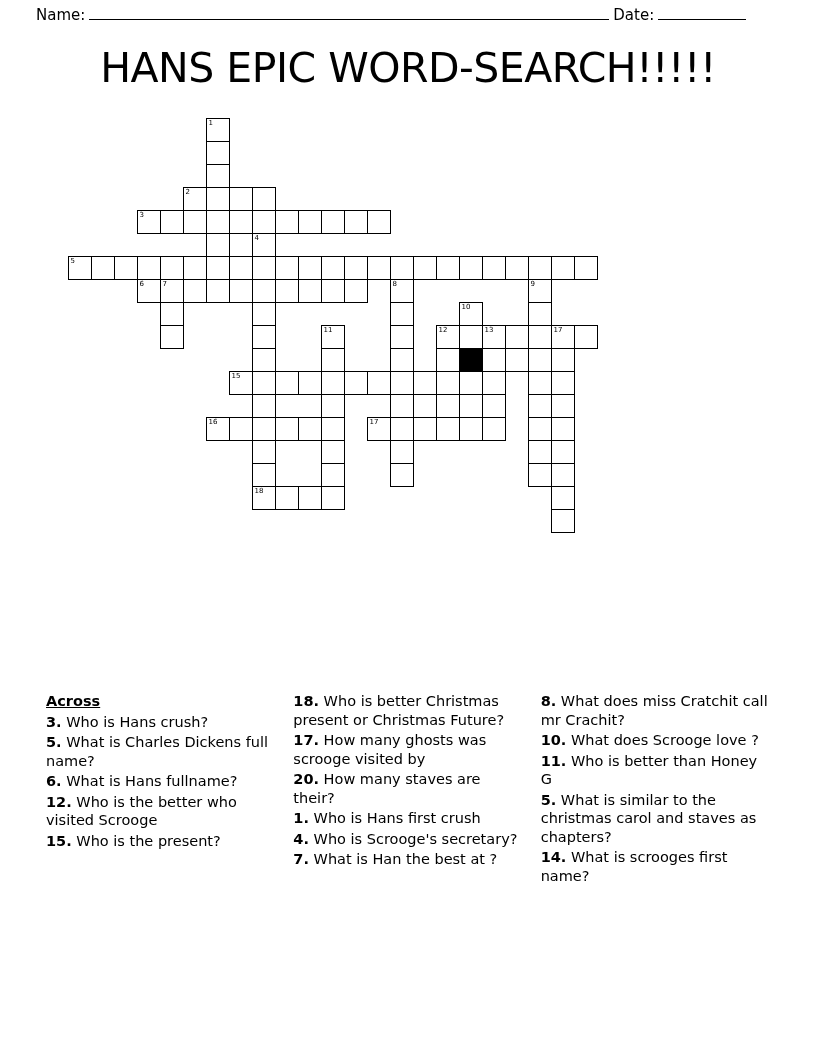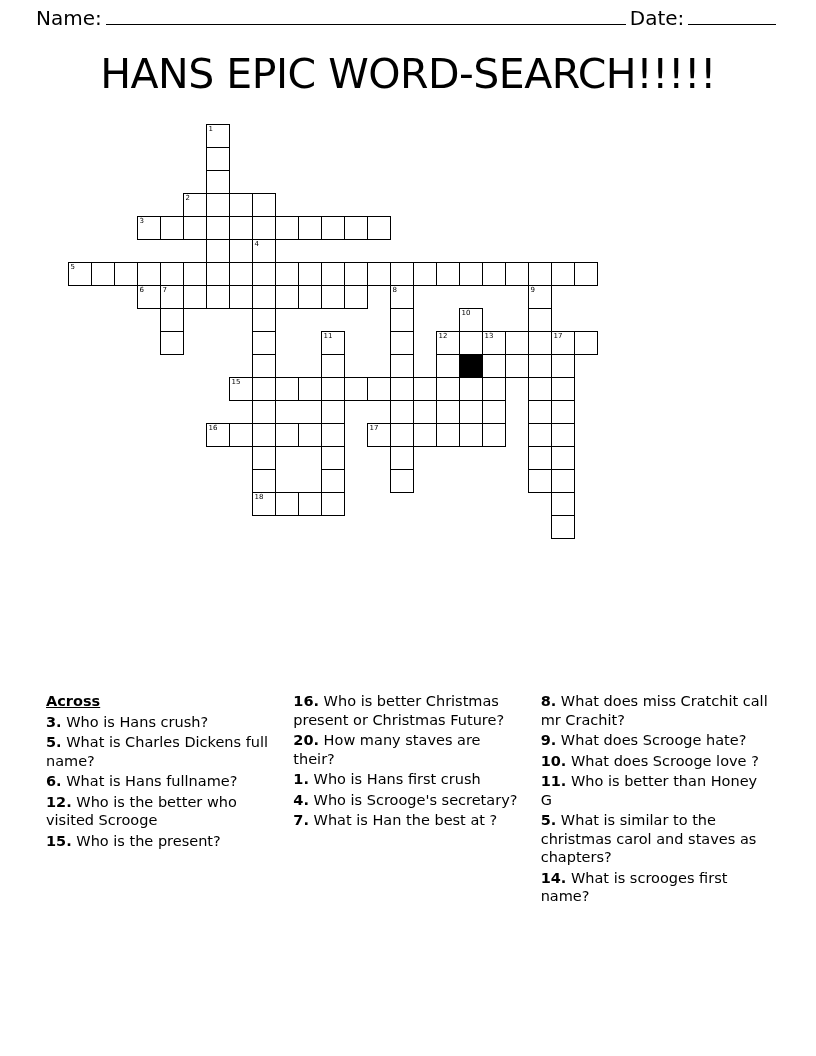--- a/index.html
+++ b/index.html
@@ -23,21 +23,21 @@
     padding: 0;
   }
   
   .name-date-row {
     display: flex;
     align-items: baseline;
     font-size: 14.5px;
     padding: 6px 36px 0 36px;
     white-space: nowrap;
   }
-  .nd-label { font-size: 20px; }
+  .nd-label { font-size: 15px; }
   .nd-rule-long {
     flex: 0 0 520px;
     border-bottom: 1px solid #000;
     height: 12px;
     margin: 0 4px;
   }
   .nd-rule-short {
     flex: 0 0 88px;
     border-bottom: 1px solid #000;
     height: 12px;
@@ -299,34 +299,34 @@
           <div class="clue"><b>3.</b><span> Who is Hans crush?</span></div>
           <div class="clue"><b>5.</b><span> What is Charles Dickens full name?</span></div>
           <div class="clue"><b>6.</b><span> What is Hans fullname?</span></div>
           <div class="clue"><b>12.</b><span> Who is the better who visited Scrooge</span></div>
           <div class="clue"><b>15.</b><span> Who is the present?</span></div>
         </div>
     </div>
 
     <div class="clue-col">
       <div id="col2a">
-          <div class="clue"><b>16.</b><span> Who is better Christmas present or Christmas Future?</span></div>
+          <div class="clue"><b>18.</b><span> Who is better Christmas present or Christmas Future?</span></div>
+          <div class="clue"><b>17.</b><span> How many ghosts was scrooge visited by</span></div>
           <div class="clue"><b>20.</b><span> How many staves are their?</span></div>
         </div>
       <div id="col2b">
           <div class="clue"><b>1.</b><span> Who is Hans first crush</span></div>
           <div class="clue"><b>4.</b><span> Who is Scrooge's secretary?</span></div>
           <div class="clue"><b>7.</b><span> What is Han the best at ?</span></div>
         </div>
     </div>
 
     <div class="clue-col">
       <div id="col3">
           <div class="clue"><b>8.</b><span> What does miss Cratchit call mr Crachit?</span></div>
-          <div class="clue"><b>9.</b><span> What does Scrooge hate?</span></div>
           <div class="clue"><b>10.</b><span> What does Scrooge love ?</span></div>
           <div class="clue"><b>11.</b><span> Who is better than Honey G</span></div>
           <div class="clue"><b>5.</b><span> What is similar to the christmas carol and staves as chapters?</span></div>
           <div class="clue"><b>14.</b><span> What is scrooges first name?</span></div>
         </div>
     </div>
 
   </div>
 </div>
 

